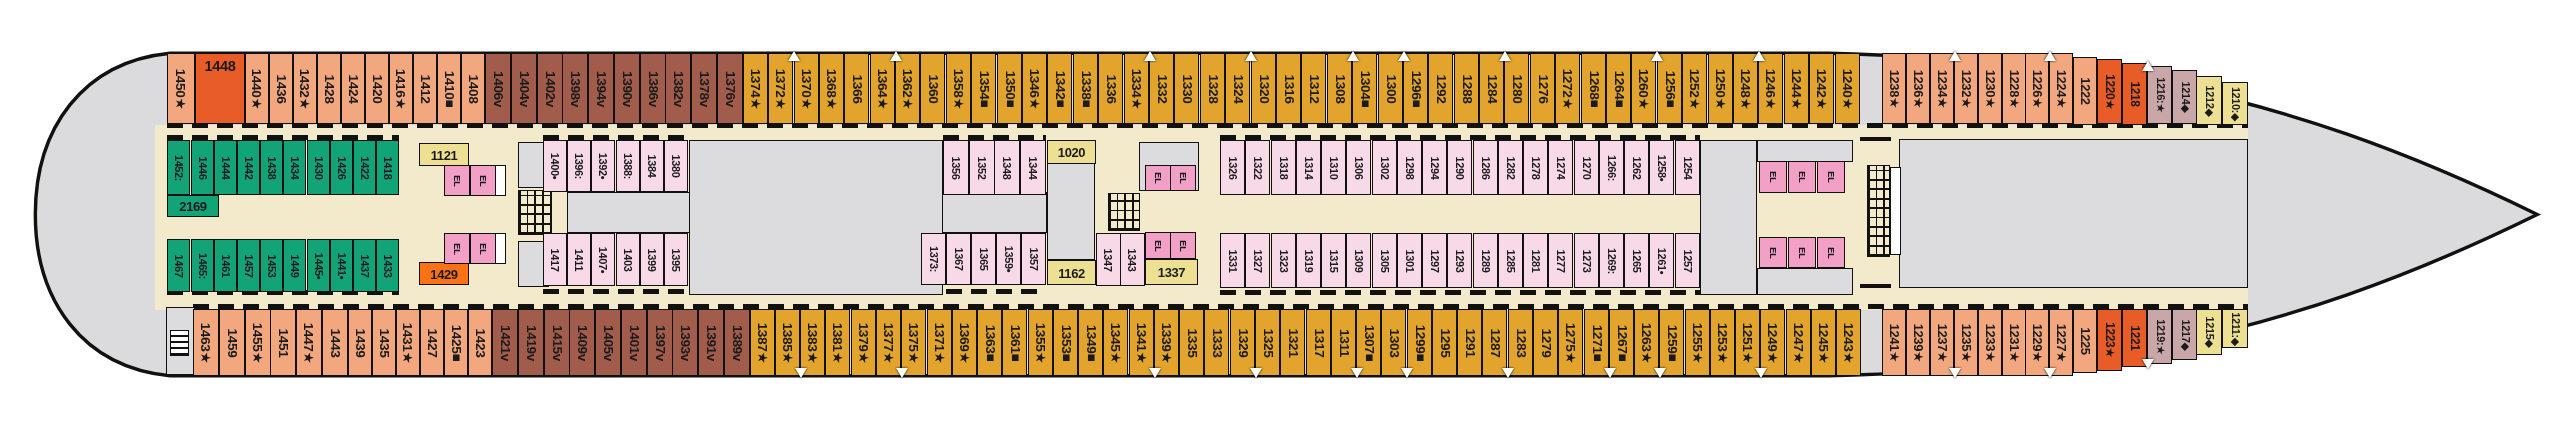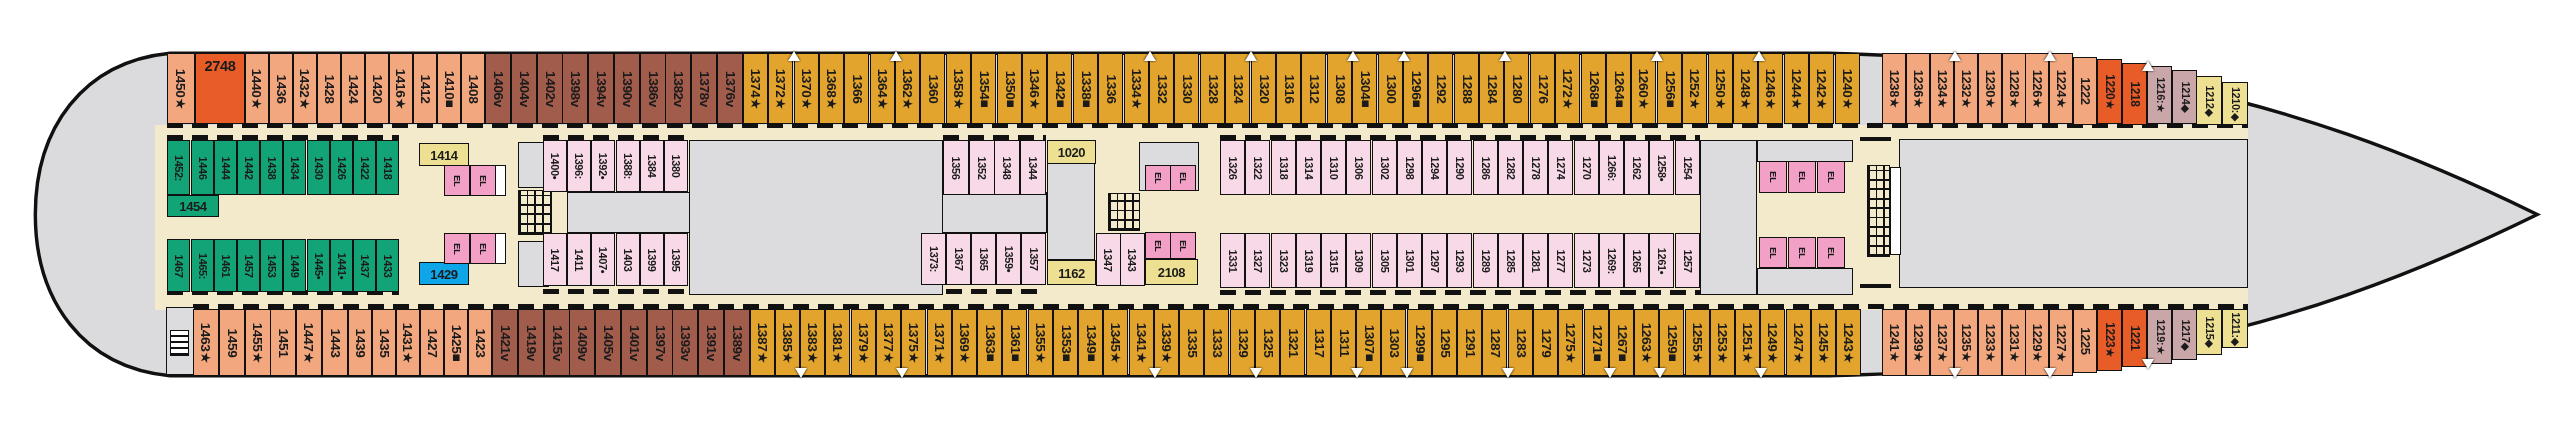--- a/index.html
+++ b/index.html
@@ -812,39 +812,39 @@
       <div class="cabin" style="left: 2172px; top: 309px; width: 25px; height: 51px; background: rgb(201, 166, 167);">
         <span class="lbl" style="font-size: 11px;">1217◆</span>
       </div>
       <div class="cabin" style="left: 2196px; top: 309px; width: 26px; height: 46px; background: rgb(237, 224, 146);">
         <span class="lbl" style="font-size: 11px;">1215◆</span>
       </div>
       <div class="cabin" style="left: 2222px; top: 309px; width: 26px; height: 39px; background: rgb(237, 224, 146);">
         <span class="lbl" style="font-size: 11px;">1211:◆</span>
       </div>
       <div class="cabin" style="left: 195px; top: 53px; width: 50px; height: 71px; background: rgb(232, 92, 40);">
-        <span class="lbl-h lbl-top" style="font-size: 14.6px;">2748</span>
+        <span class="lbl-h lbl-top" style="font-size: 14.6px;">1448</span>
       </div>
       <div class="cabin" style="left: 167px; top: 195px; width: 52px; height: 22px; background: rgb(18, 163, 119);">
-        <span class="lbl-h" style="font-size: 13px;">1454</span>
+        <span class="lbl-h" style="font-size: 13px;">2169</span>
       </div>
       <div class="cabin" style="left: 419px; top: 143px; width: 50px; height: 23px; background: rgb(237, 224, 146);">
-        <span class="lbl-h" style="font-size: 13px;">1414</span>
-      </div>
-      <div class="cabin" style="left: 419px; top: 262px; width: 50px; height: 23px; background: #0ea5e9;">
+        <span class="lbl-h" style="font-size: 13px;">1121</span>
+      </div>
+      <div class="cabin" style="left: 419px; top: 262px; width: 50px; height: 23px; background: #f97316;">
         <span class="lbl-h" style="font-size: 13px;">1429</span>
       </div>
       <div class="cabin" style="left: 1047px; top: 140px; width: 49px; height: 24px; background: rgb(237, 224, 146);">
         <span class="lbl-h" style="font-size: 13px;">1020</span>
       </div>
       <div class="cabin" style="left: 1047px; top: 260px; width: 49px; height: 25px; background: rgb(237, 224, 146);">
         <span class="lbl-h" style="font-size: 13px;">1162</span>
       </div>
       <div class="cabin" style="left: 1145px; top: 259px; width: 53px; height: 26px; background: rgb(237, 224, 146);">
-        <span class="lbl-h" style="font-size: 13px;">2108</span>
+        <span class="lbl-h" style="font-size: 13px;">1337</span>
       </div>
       <div class="wbox" style="left: 495px; top: 165px; width: 11px; height: 31px;"></div>
       <div class="wbox" style="left: 495px; top: 233px; width: 11px; height: 31px;"></div>
       <div class="wbox" style="left: 1890px; top: 167px; width: 11px; height: 88px;"></div>
       <div class="stub" style="left: 1860px; top: 137px; width: 31px; height: 4.3px;"></div>
       <div class="stub" style="left: 1860px; top: 284px; width: 31px; height: 4.3px;"></div>
       <div class="elev" style="left: 444px; top: 165px; width: 26px; height: 31px;">
         <span>EL</span>
       </div>
       <div class="elev" style="left: 470px; top: 165px; width: 26px; height: 31px;">

